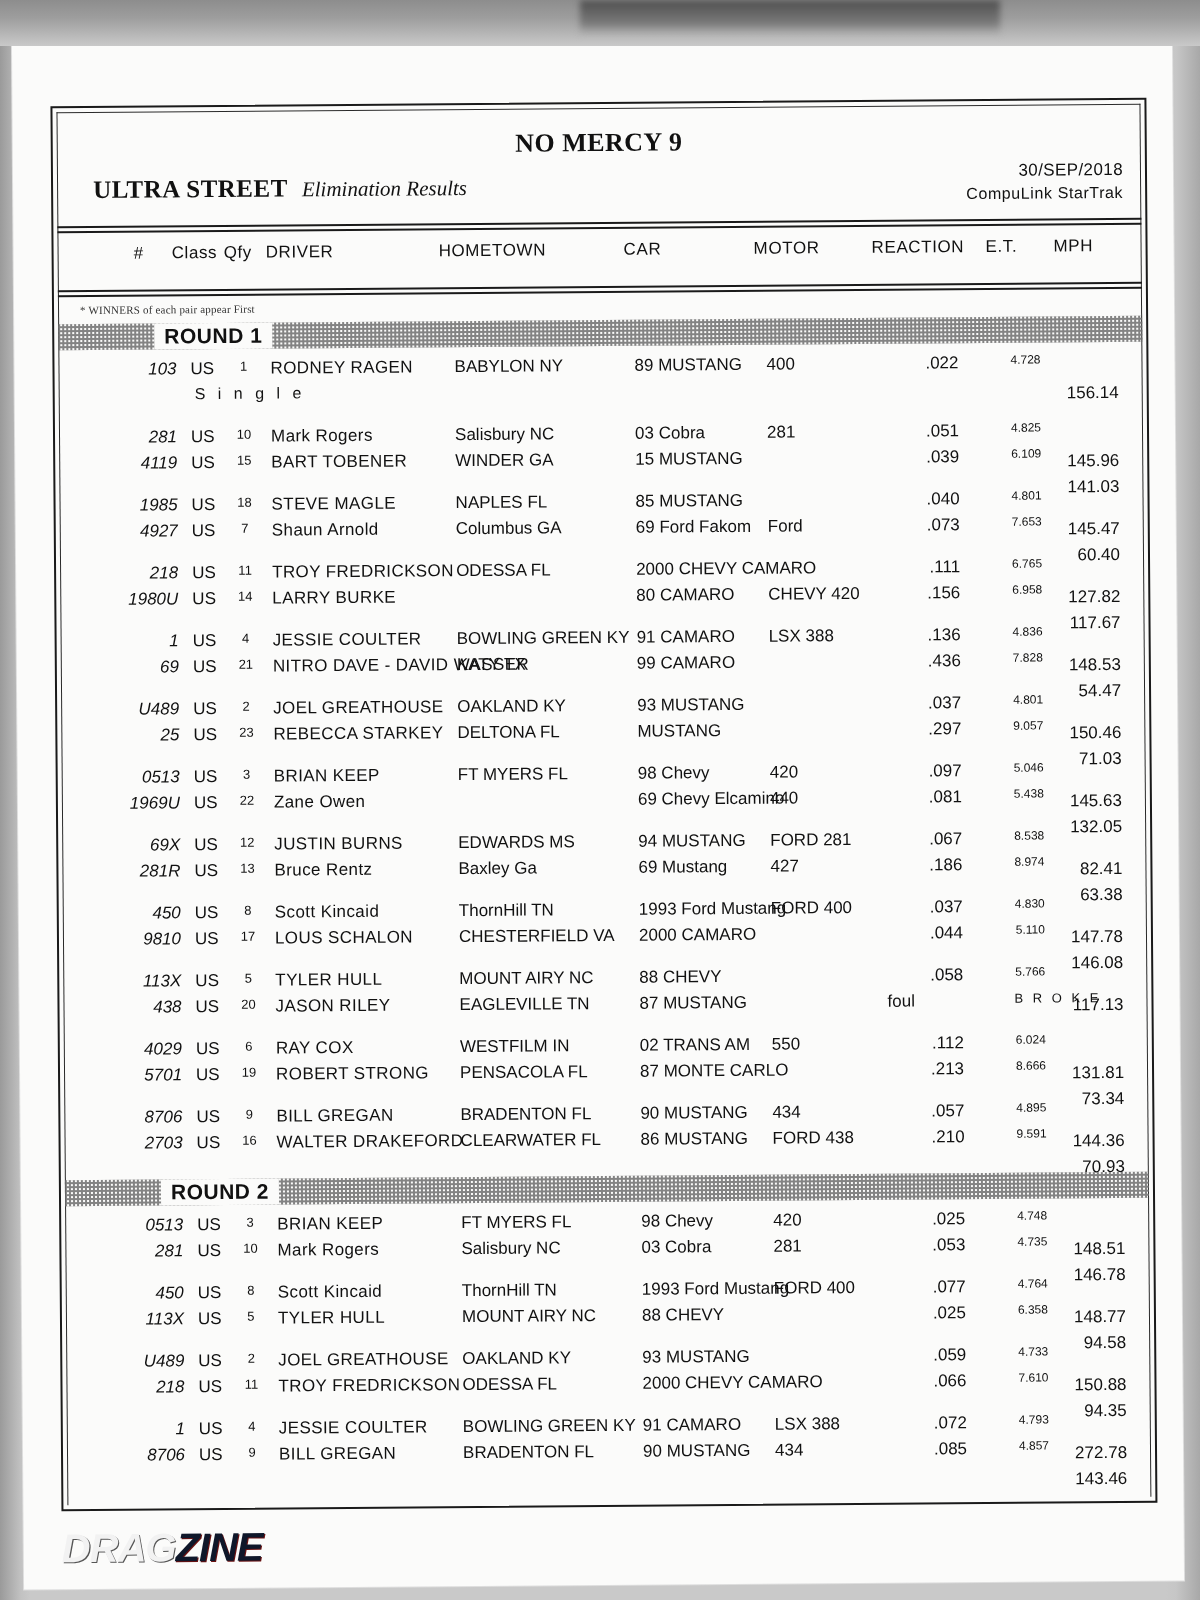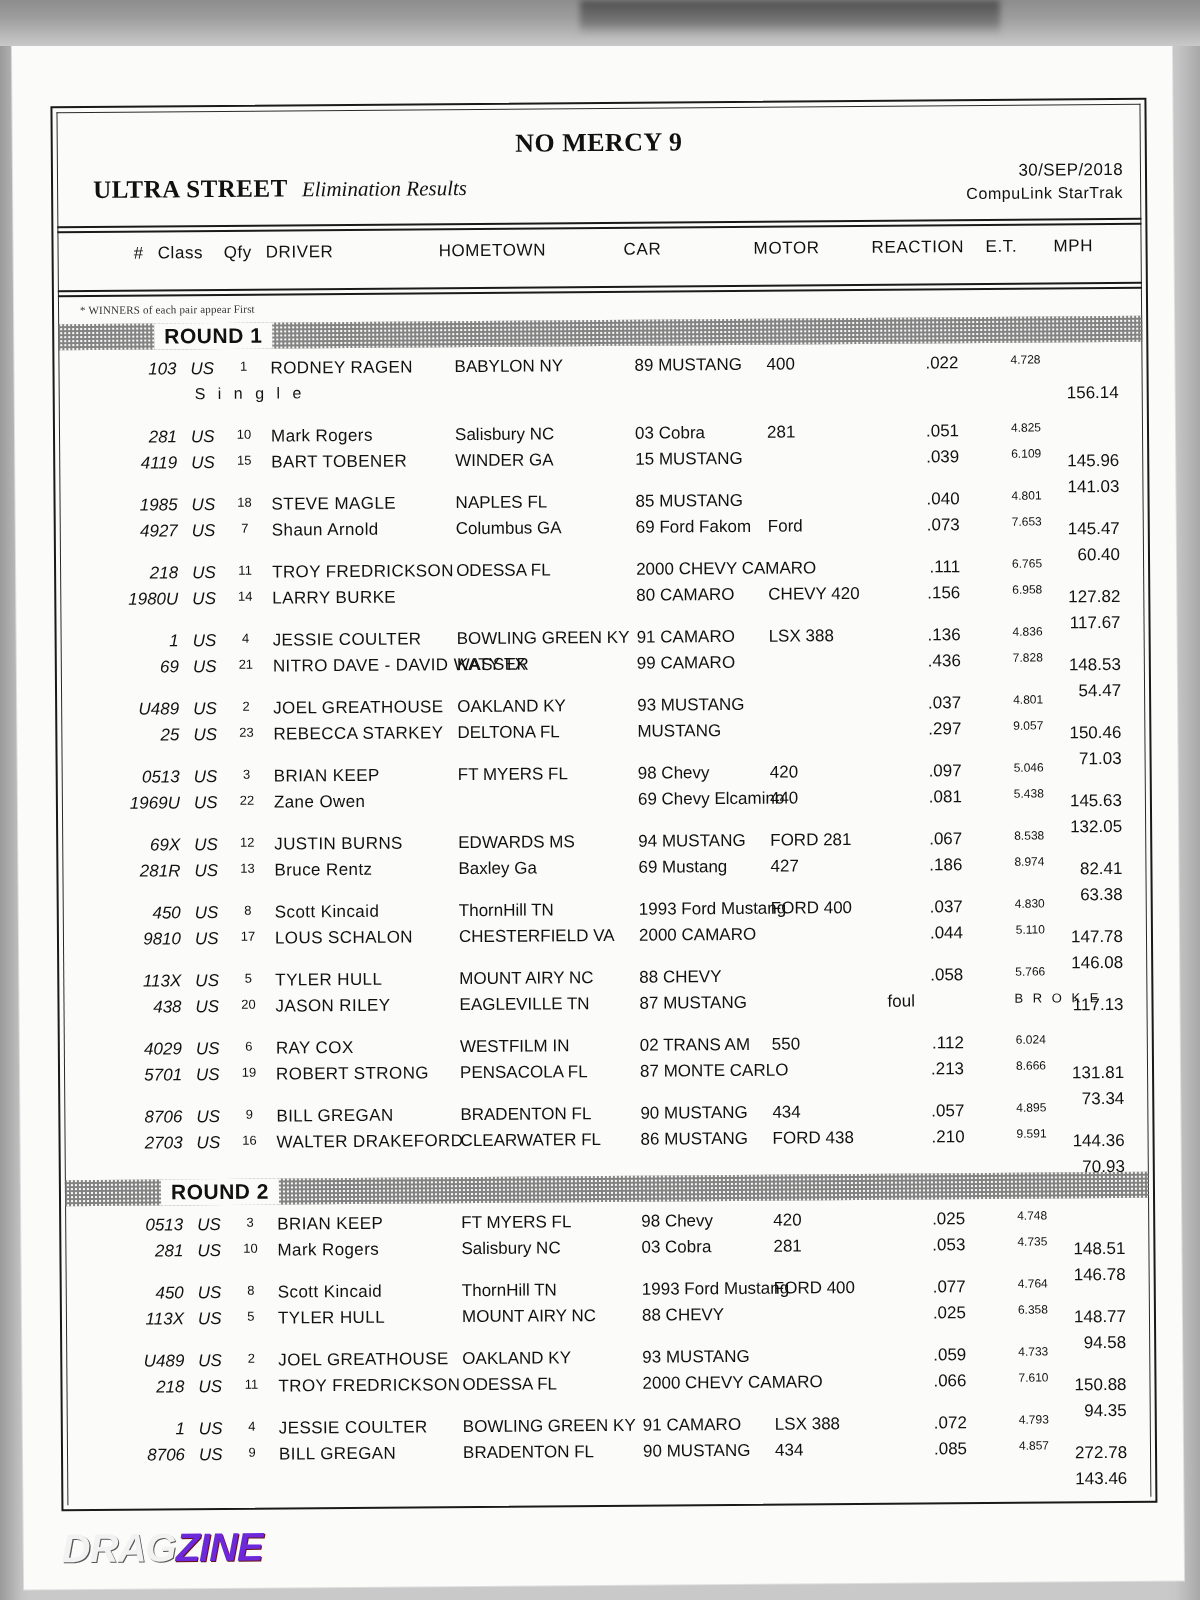--- a/index.html
+++ b/index.html
@@ -95,42 +95,42 @@
   .round-label{
     position:absolute;
     background:#fbfbfa;
     font-size:21px;font-weight:bold;color:#111;letter-spacing:.5px;
     padding:0 10px;
     line-height:26px;
   }
   .row{position:relative;height:26px;}
   .row span{position:absolute;white-space:nowrap;color:#111;}
   .c-num   {left:62px;  text-align:right;width:60px;font-size:17px;font-style:italic;}
-  .c-class {left:136px; font-size:17px;font-style:italic;}
+  .c-class {left:136px; font-size:17px;}
   .c-qfy   {left:178px; font-size:13px;text-align:center;width:22px;}
   .c-driver{left:216px; font-size:17px;}
   .c-home  {left:400px; font-size:17px;}
   .c-car   {left:580px; font-size:17px;}
   .c-motor {left:712px; font-size:17px;}
   .c-react {left:846px; font-size:17px;text-align:right;width:58px;}
   .c-et    {left:930px; font-size:12px;text-align:right;width:56px;}
   .c-mph   {left:1000px;font-size:17px;text-align:right;width:64px;margin-top:31px;}
   .caps{letter-spacing:.4px;}
   .single{left:140px;font-size:16px;letter-spacing:4px;}
   .broke{left:955px;font-size:13px;letter-spacing:3px;}
   .foul{left:828px;font-size:17px;}
 
   
   #watermark{
     position:absolute;left:38px;bottom:18px;
     font-family:"Liberation Sans", sans-serif;
     font-size:40px;font-weight:bold;font-style:italic;letter-spacing:-1px;
   }
   #watermark .w1{color:#f2f2f2;text-shadow:1px 1px 0 #555;margin-top:23px;}
-  #watermark .w2{color:#6d28d9;text-shadow:1px 1px 0 #6a1111;}
+  #watermark .w2{color:#0f172a;text-shadow:1px 1px 0 #6a1111;}
   #watermark .w3{color:#f2f2f2;text-shadow:1px 1px 0 #555;}
 </style>
 </head>
 <body>
 
 <div id="left-shadow"></div>
 <div id="right-shadow"></div>
 
 <div id="page">
   <div class="frame">
@@ -146,21 +146,21 @@
     <div class="date-block">
       <div class="date-line">30/SEP/2018</div>
       <div class="sys-line">CompuLink  StarTrak</div>
     </div>
 
     <div class="hdr-rule r1"></div>
     <div class="hdr-rule r2"></div>
 
     <div class="col-heads">
       <span style="left:80px">#</span>
-      <span style="left:104px">Class</span>
+      <span style="left:118px">Class</span>
       <span style="left:170px">Qfy</span>
       <span style="left:212px">DRIVER</span>
       <span style="left:385px">HOMETOWN</span>
       <span style="left:570px">CAR</span>
       <span style="left:700px">MOTOR</span>
       <span style="left:818px">REACTION</span>
       <span style="left:932px">E.T.</span>
       <span style="left:1000px">MPH</span>
     </div>
 

